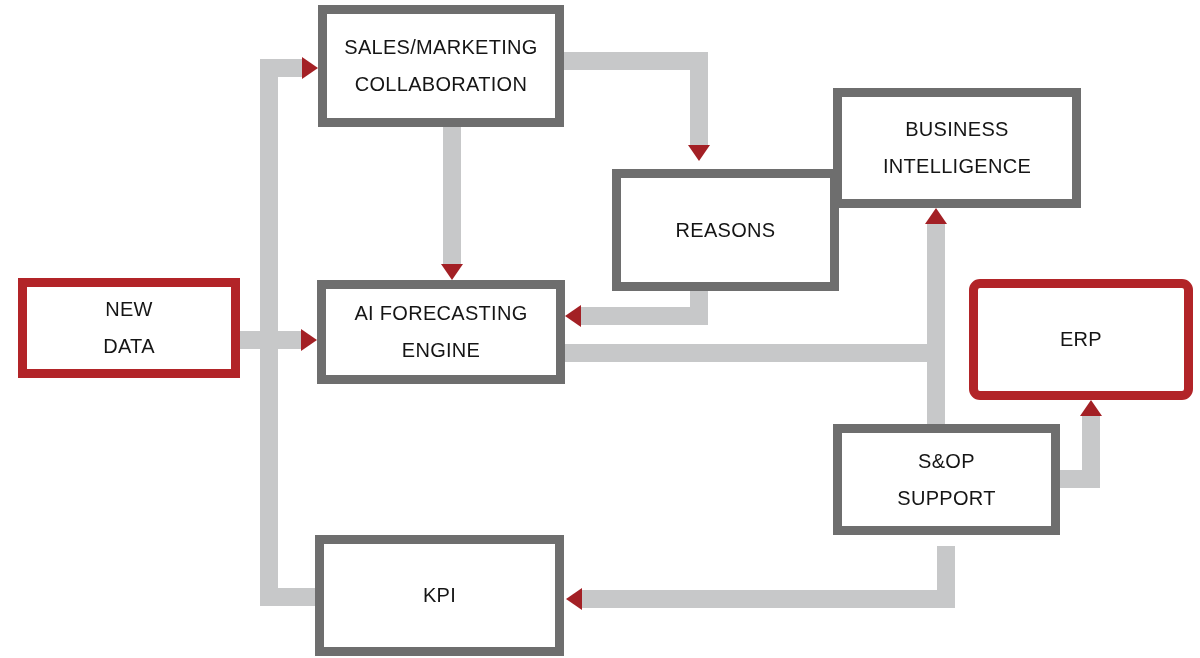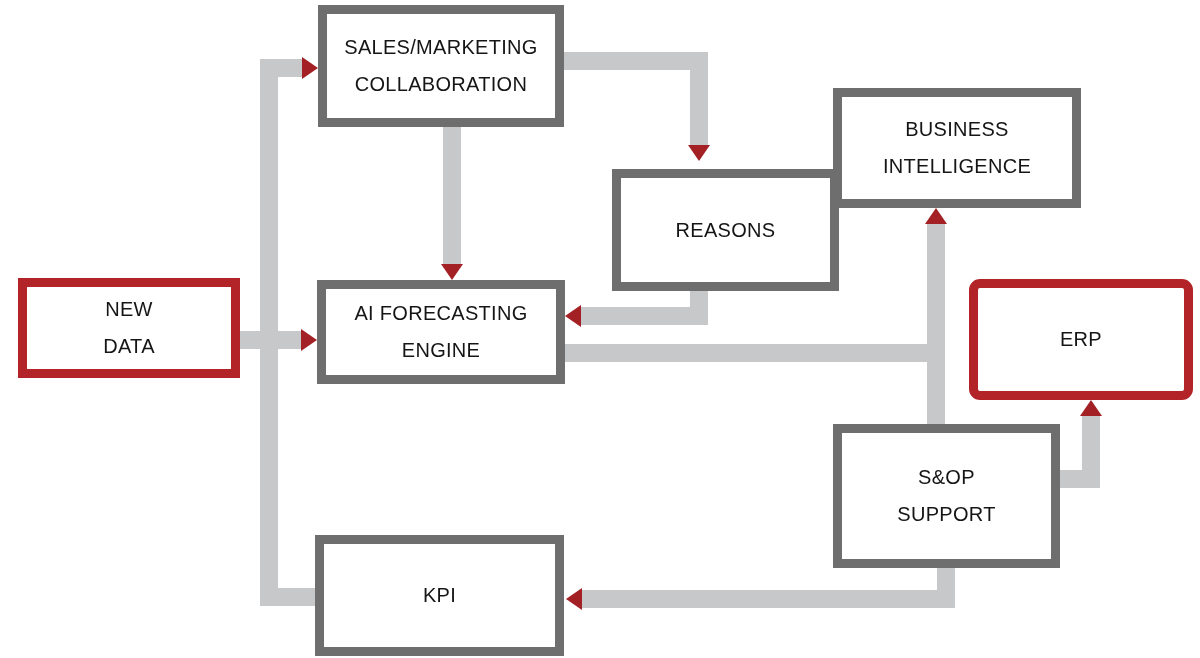--- a/index.html
+++ b/index.html
@@ -118,21 +118,21 @@
 
   <div class="node gray" style="left:833px; top:88px;  width:248px; height:120px;">
     <span class="node-label">BUSINESS
 INTELLIGENCE</span>
   </div>
 
   <div class="node red" style="left:969px; top:279px; width:224px; height:121px;border-radius:11px;">
     <span class="node-label">ERP</span>
   </div>
 
-  <div class="node gray" style="left:833px; top:424px; width:227px; height:144px;">
+  <div class="node gray" style="left:833px; top:424px; width:227px; height:111px;">
     <span class="node-label">S&amp;OP
 SUPPORT</span>
   </div>
 
   <div class="node gray" style="left:315px; top:535px; width:249px; height:121px;">
     <span class="node-label">KPI</span>
   </div>
 
 </div>
 

